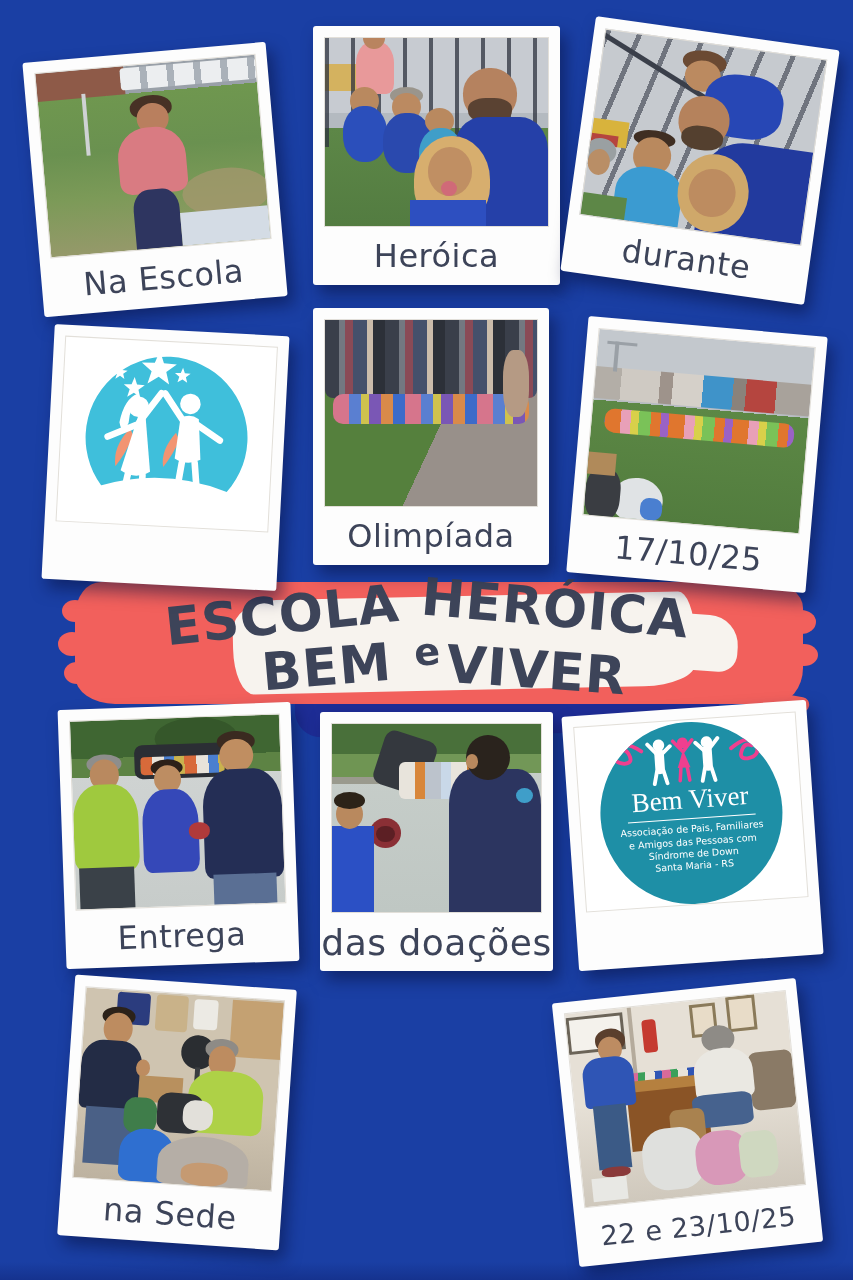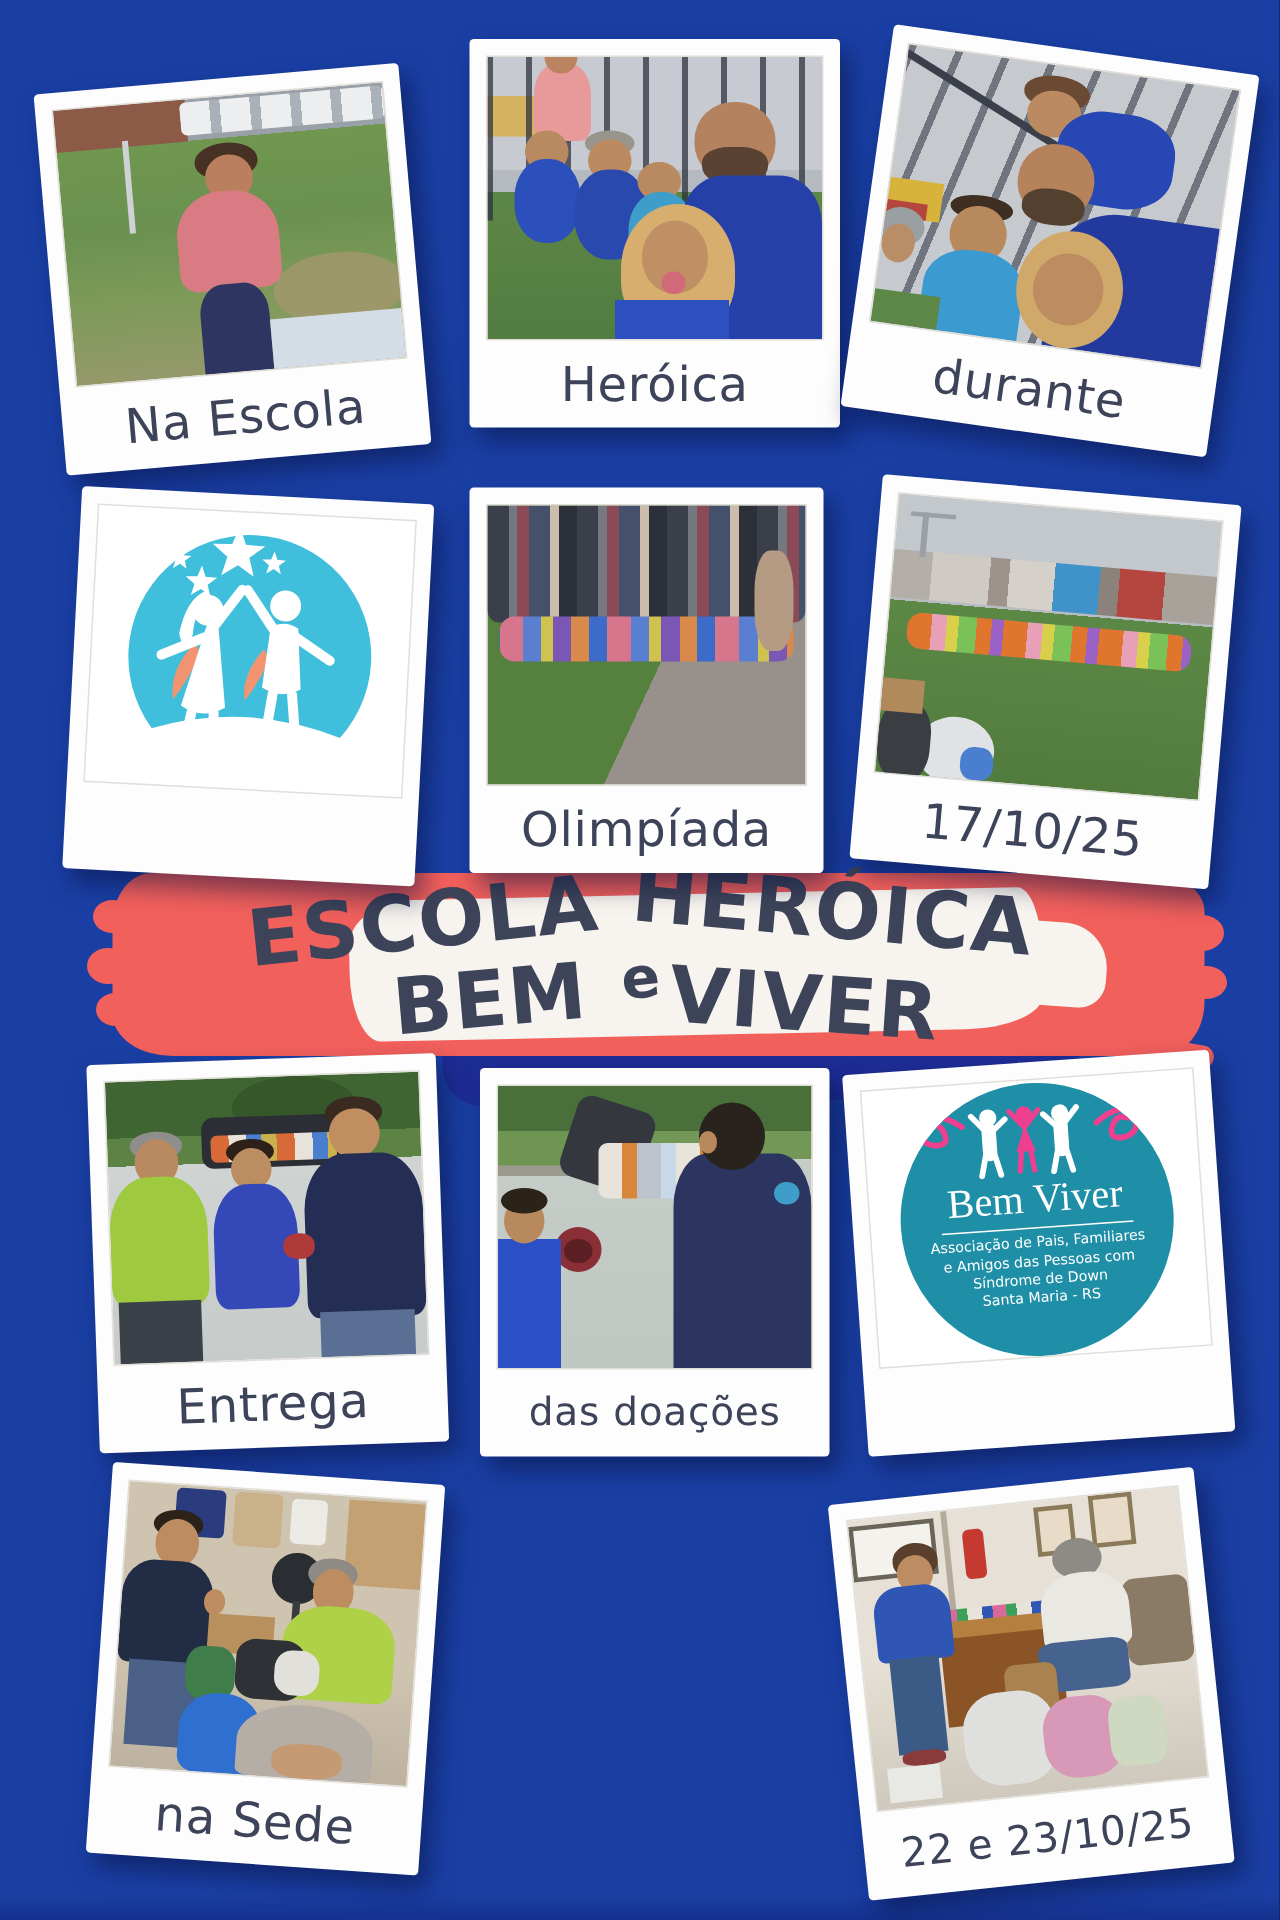--- a/index.html
+++ b/index.html
@@ -10,21 +10,21 @@
   }
   .s{position:absolute;display:block;}
   .pol{
     position:absolute;background:#fdfdfd;border-radius:3px;
     padding:11px 11px 0 11px;box-sizing:border-box;
     box-shadow:6px 9px 16px rgba(6,14,58,.5);z-index:2;
   }
   .ph{position:relative;overflow:hidden;width:100%;border:1px solid #e2dfd9;box-sizing:border-box;}
   .cap{height:58px;display:flex;align-items:center;justify-content:center;
        font-size:32px;color:#3d4459;letter-spacing:.5px;white-space:nowrap;}
-  .cap-md{font-size:26px;}
+  .cap-md{font-size:36px;}
   .cap-sm{font-size:27px;}
   
   .p1{background:linear-gradient(180deg,#99a0a8 0%,#99a0a8 15%,#6f974f 15%,#6a9150 45%,#7c9a58 70%,#95996a 100%);}
   .p2{background:linear-gradient(180deg,#c7cbd1 0%,#c7cbd1 40%,#b4bac0 40%,#b4bac0 48%,#5d8747 48%,#537c41 100%);}
   .p3{background:#c6cacf;}
   .p4{background:#ffffff;}
   .p5{background:linear-gradient(115deg,#55803d 0%,#55803d 55%,#98908a 55%,#98908a 100%);}
   .p6{background:linear-gradient(180deg,#c3c8cd 0%,#c3c8cd 22%,#b7bcc1 22%,#b7bcc1 38%,#5c8845 38%,#527c3e 100%);}
   .p7{background:linear-gradient(180deg,#3f6632 0%,#3f6632 20%,#5d8344 20%,#5d8344 30%,#cfd3d2 30%,#c7ccca 100%);}
   .p8{background:linear-gradient(180deg,#49703a 0%,#49703a 16%,#729757 16%,#729757 26%,#c6cdc9 26%,#bfc7c3 100%);}
@@ -163,21 +163,21 @@
         <circle cx="62" cy="33" r="5.6" fill="#fff"></circle>
         <path d="M57,41 L55,63 Q62,67 69,63 L67,41 Q62,38 57,41 Z" fill="#fff"></path>
         <path d="M59,43 L48,28 M66,44 L79,52 M59,65 L57,81 M66,65 L68,81" stroke="#fff" stroke-width="3.6" stroke-linecap="round" fill="none"></path>
       </svg>
     </div>
     <div class="cap">
         <span></span>
       </div>
   </div>
 
-  <div class="pol" style="left:313px;top:325px;width:236px">
+  <div class="pol" style="left:313px;top:308px;width:236px">
     <div class="ph p5" style="height:188px">
       <i class="s" style="left:0;top:0;width:100%;height:42%;background:repeating-linear-gradient(90deg,#3a3f4a 0 14px,#737881 14px 20px,#8a4a56 20px 28px,#45506b 28px 42px,#cbbcab 42px 48px,#2c3038 48px 60px);border-radius:0 0 8px 8px"></i>
       <i class="s" style="left:4%;top:40%;width:92%;height:16%;background:repeating-linear-gradient(90deg,#d6758c 0 16px,#5a7fd1 16px 28px,#cfc24e 28px 36px,#7a57b5 36px 48px,#d98a4a 48px 60px,#3d6bc9 60px 72px);border-radius:10px"></i>
       <i class="s" style="left:84%;top:16%;width:12%;height:36%;background:#b59a84;border-radius:40%"></i>
     </div>
     <div class="cap">
         <span>Olimpíada</span>
       </div>
   </div>
 

